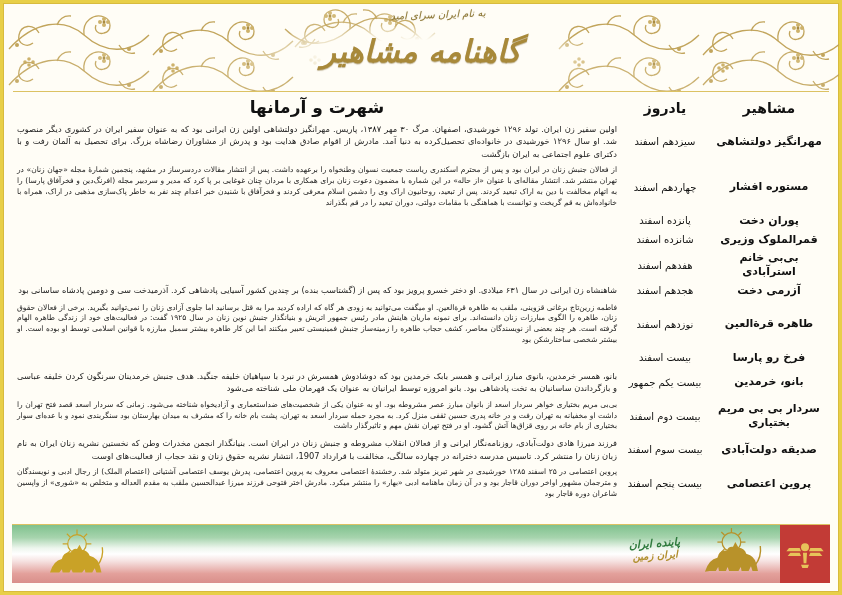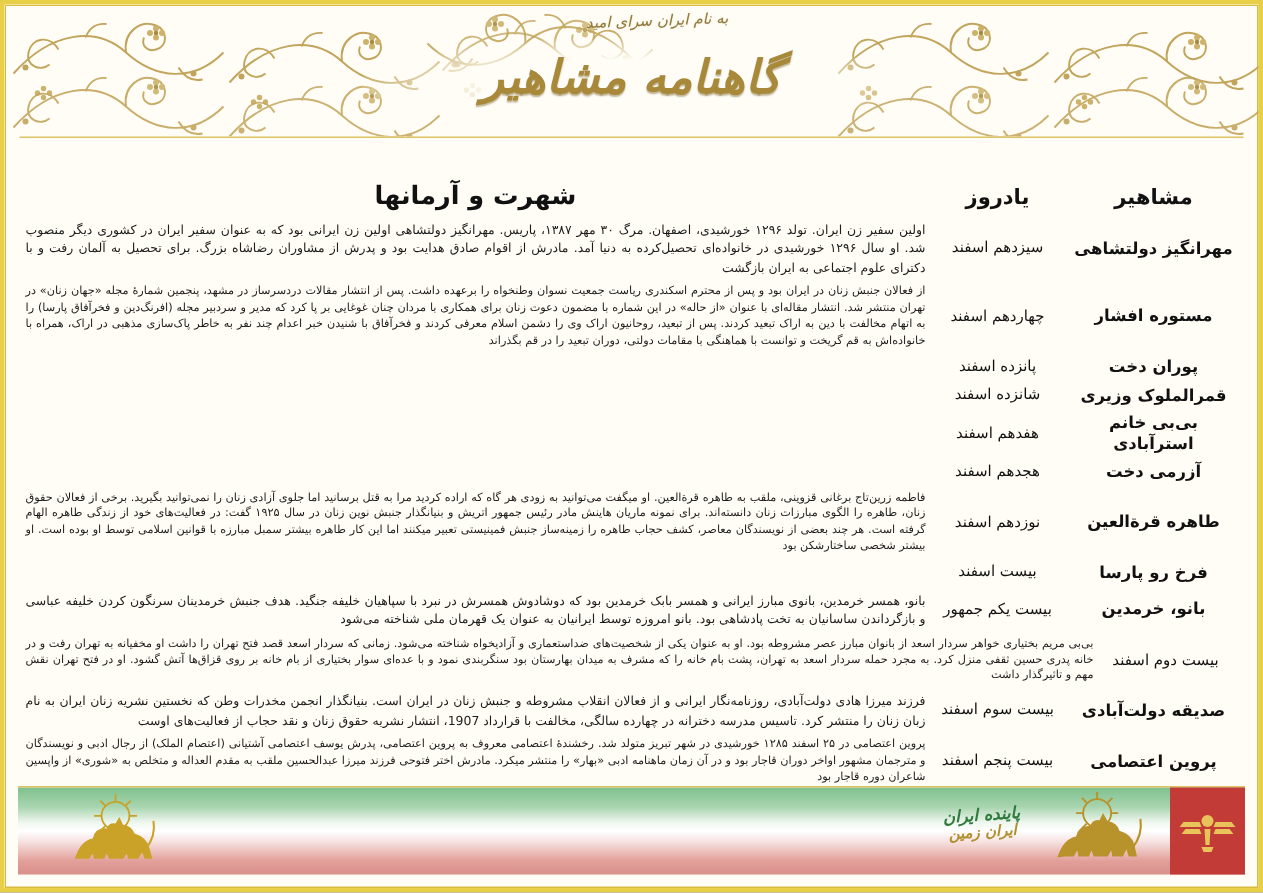--- a/index.html
+++ b/index.html
@@ -32,21 +32,21 @@
     position:absolute;top:22px;left:50%;transform:translateX(-50%);
     width:360px;height:60px;border-radius:50%;
     background:radial-gradient(ellipse at center,#fffdf6 35%,rgba(255,253,246,0) 75%);
   }
   .header-rule{position:absolute;top:88px;left:10px;right:10px;height:1px;background:#dcc263;}
   
   .table{position:absolute;top:94px;right:14px;left:14px;bottom:76px;color:#111;}
   .thead{display:flex;align-items:baseline;margin-bottom:6px;}
   .th-name{width:112px;text-align:center;font-weight:bold;font-size:14px;}
   .th-day{width:96px;text-align:center;font-weight:bold;font-size:14px;}
-  .th-bio{flex:1;text-align:center;font-weight:bold;font-size:17px;margin-top:24px;}
+  .th-bio{flex:1;text-align:center;font-weight:bold;font-size:17px;}
   .row{display:flex;align-items:center;margin-bottom:5px;}
   .cell-name{width:112px;text-align:center;font-weight:bold;font-size:11px;line-height:1.25;}
   .cell-day{width:96px;text-align:center;font-size:10px;}
   .cell-bio{flex:1;font-size:8.3px;line-height:1.5;text-align:justify;color:#1c1c1c;}
   .row.dense .cell-bio{font-size:7.5px;line-height:1.45;}
   
   .flag-strip{
     position:absolute;left:9px;right:9px;bottom:9px;height:58px;
     border-top:1px solid #dcc263;
     background:linear-gradient(to bottom,
@@ -140,36 +140,38 @@
       <div class="cell-name">قمرالملوک وزیری</div>
       <div class="cell-day">شانزده اسفند</div>
     </div>
     <div class="row">
       <div class="cell-name">بی‌بی خانم استرآبادی</div>
       <div class="cell-day">هفدهم اسفند</div>
     </div>
     <div class="row">
       <div class="cell-name">آزرمی دخت</div>
       <div class="cell-day">هجدهم اسفند</div>
+      <div class="cell-bio">شاهنشاه زن ایرانی در سال ۶۳۱ میلادی. او دختر خسرو پرویز بود که پس از (گشتاسب بنده) بر چندین کشور آسیایی پادشاهی کرد. آذرمیدخت سی و دومین پادشاه ساسانی بود</div>
     </div>
     <div class="row dense">
       <div class="cell-name">طاهره قرةالعین</div>
       <div class="cell-day">نوزدهم اسفند</div>
       <div class="cell-bio">فاطمه زرین‌تاج برغانی قزوینی، ملقب به طاهره قرةالعین. او میگفت می‌توانید به زودی هر گاه که اراده کردید مرا به قتل برسانید اما جلوی آزادی زنان را نمی‌توانید بگیرید. برخی از فعالان حقوق زنان، طاهره را الگوی مبارزات زنان دانسته‌اند. برای نمونه ماریان هاینش مادر رئیس جمهور اتریش و بنیانگذار جنبش نوین زنان در سال ۱۹۲۵ گفت: در فعالیت‌های خود از زندگی طاهره الهام گرفته است. هر چند بعضی از نویسندگان معاصر، کشف حجاب طاهره را زمینه‌ساز جنبش فمینیستی تعبیر میکنند اما این کار طاهره بیشتر سمبل مبارزه با قوانین اسلامی توسط او بوده است. او بیشتر شخصی ساختارشکن بود</div>
     </div>
     <div class="row">
       <div class="cell-name">فرخ رو پارسا</div>
       <div class="cell-day">بیست اسفند</div>
     </div>
     <div class="row">
       <div class="cell-name">بانو، خرمدین</div>
       <div class="cell-day">بیست یکم جمهور</div>
       <div class="cell-bio">بانو، همسر خرمدین، بانوی مبارز ایرانی و همسر بابک خرمدین بود که دوشادوش همسرش در نبرد با سپاهیان خلیفه جنگید. هدف جنبش خرمدینان سرنگون کردن خلیفه عباسی و بازگرداندن ساسانیان به تخت پادشاهی بود. بانو امروزه توسط ایرانیان به عنوان یک قهرمان ملی شناخته می‌شود</div>
     </div>
     <div class="row dense">
+      <div class="cell-name">سردار بی بی مریم بختیاری</div>
       <div class="cell-day">بیست دوم اسفند</div>
       <div class="cell-bio">بی‌بی مریم بختیاری خواهر سردار اسعد از بانوان مبارز عصر مشروطه بود. او به عنوان یکی از شخصیت‌های ضداستعماری و آزادیخواه شناخته می‌شود. زمانی که سردار اسعد قصد فتح تهران را داشت او مخفیانه به تهران رفت و در خانه پدری حسین ثقفی منزل کرد. به مجرد حمله سردار اسعد به تهران، پشت بام خانه را که مشرف به میدان بهارستان بود سنگربندی نمود و با عده‌ای سوار بختیاری از بام خانه بر روی قزاق‌ها آتش گشود. او در فتح تهران نقش مهم و تاثیرگذار داشت</div>
     </div>
     <div class="row">
       <div class="cell-name">صدیقه دولت‌آبادی</div>
       <div class="cell-day">بیست سوم اسفند</div>
       <div class="cell-bio">فرزند میرزا هادی دولت‌آبادی، روزنامه‌نگار ایرانی و از فعالان انقلاب مشروطه و جنبش زنان در ایران است. بنیانگذار انجمن مخدرات وطن که نخستین نشریه زنان ایران به نام زبان زنان را منتشر کرد. تاسیس مدرسه دخترانه در چهارده سالگی، مخالفت با قرارداد 1907، انتشار نشریه حقوق زنان و نقد حجاب از فعالیت‌های اوست</div>
     </div>
     <div class="row dense">
       <div class="cell-name">پروین اعتصامی</div>

